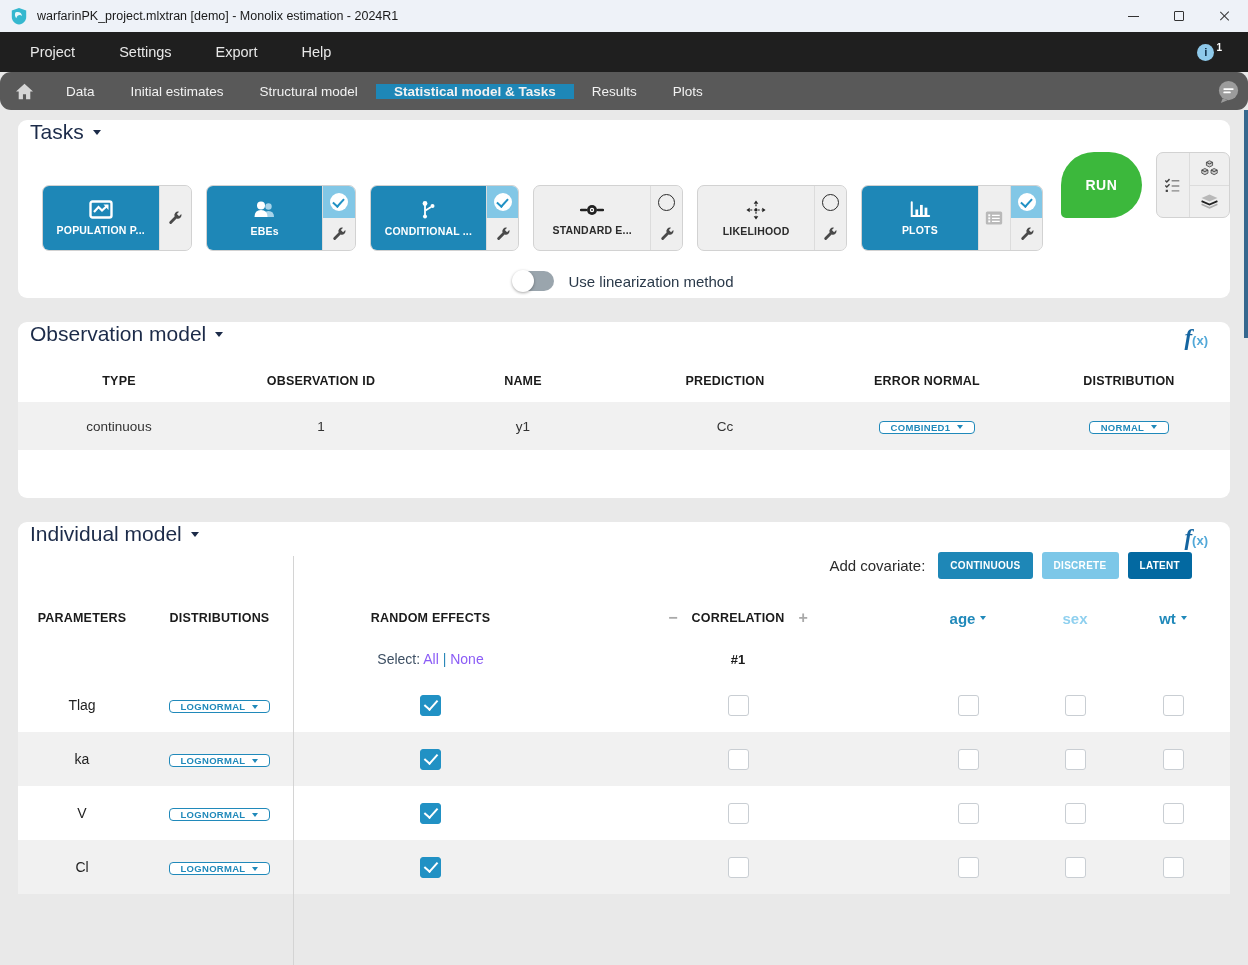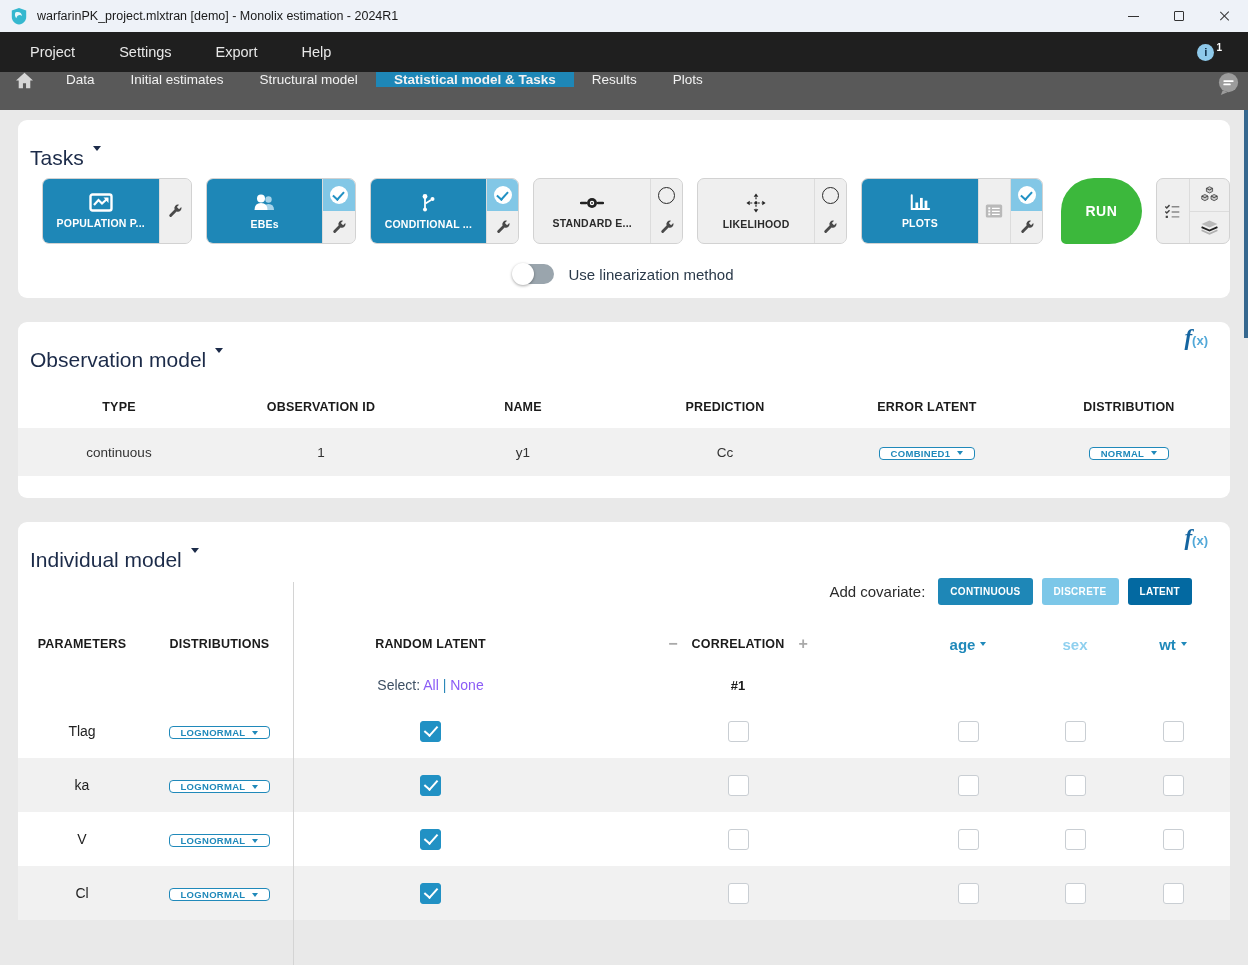--- a/index.html
+++ b/index.html
@@ -20,41 +20,41 @@
 
   
   .menubar { height:40px; background:#1f1f1f; display:flex; align-items:center; padding-left:8px; flex:0 0 auto; }
   .menu-item { color:#e8e8e8; font-size:14.5px; padding:0 22px; line-height:40px; cursor:default; }
   .menubar .spacer { flex:1; }
   .info-wrap { margin-right:26px; display:flex; align-items:flex-start; }
   .info-circle { width:17px; height:17px; border-radius:50%; background:#8ec9ea; color:#10304a; font-weight:bold; font-size:11.5px; display:flex; align-items:center; justify-content:center; }
   .info-count { color:#fff; font-size:10px; font-weight:bold; margin:-2px 0 0 2px; }
 
   
-  .tabbar { height:38px; background:#595959; display:flex; align-items:flex-start; flex:0 0 auto; }
+  .tabbar { height:38px; background:#595959; display:flex; align-items:center; flex:0 0 auto;border-radius:11px; }
   .tab-home { width:48px; display:flex; align-items:center; justify-content:center; }
   .tab { color:#f2f2f2; font-size:13.5px; padding:0 18px; display:flex; align-items:center; }
   .tab.active { background:#1e87b7; font-weight:bold; }
   .tabbar .spacer { flex:1; }
   .comment-btn { width:40px; display:flex; align-items:center; justify-content:center; }
 
   
   .content { flex:1; padding:10px 18px 0 18px; overflow:hidden; }
   .panel { background:#fff; border-radius:9px; position:relative; }
-  .section-title { font-size:21px; color:#1c2b49; padding:26px 0 0 12px; display:flex; align-items:flex-start; gap:9px; }
+  .section-title { font-size:21px; color:#1c2b49; padding:0 0 0 12px; display:flex; align-items:center; gap:9px; }
   .caret { width:0; height:0; border-left:4.5px solid transparent; border-right:4.5px solid transparent; border-top:5.5px solid currentColor; display:inline-block; }
   .caret.sm { border-left-width:3.5px; border-right-width:3.5px; border-top-width:4.5px; }
   .fx { position:absolute; top:4px; right:22px; line-height:1; }
   .fx .f { font-family:"Liberation Serif","DejaVu Serif",serif; font-style:italic; font-weight:bold; font-size:23px; color:#1565a0; }
   .fx .x { font-weight:bold; font-size:13px; color:#52a8d8; }
 
   
   .panel.tasks { height:178px; }
   .task-row { display:flex; gap:14px; margin:8px 0 0 24px; align-items:flex-start; }
-  .task-card { display:flex; border:1px solid #d2d2d2; border-radius:7px; overflow:hidden; height:66px; background:#efefef; }
+  .task-card { display:flex; border:1px solid #d2d2d2; border-radius:7px; overflow:hidden; height:66px; background:#efefef;margin-top:33px; }
   .task-main { width:118px; display:flex; flex-direction:column; align-items:center; justify-content:center; gap:5px; }
   .task-main.selected { background:#1e87b7; }
   .task-main.selected .task-label { color:#fff; }
   .task-main.plain .task-label { color:#2b2b2b; }
   .task-label { font-size:10.5px; font-weight:bold; letter-spacing:.2px; }
   .task-strip { width:33px; display:flex; flex-direction:column; border-left:1px solid #dcdcdc; background:#efefef; }
   .strip-cell { flex:1; display:flex; align-items:center; justify-content:center; }
   .strip-check.on { background:#82c7e6; }
   .check-circle { width:18px; height:18px; border-radius:50%; background:#fff; display:flex; align-items:center; justify-content:center; }
   .check-circle::after { content:""; width:5px; height:9px; border-right:2.2px solid #2191c4; border-bottom:2.2px solid #2191c4; transform:rotate(42deg); margin-top:-2px; }
@@ -380,21 +380,21 @@
       </div>
       <div class="fx">
         <span class="f">f</span><span class="x">(x)</span>
       </div>
       <div class="obs-table">
         <div class="obs-hrow">
           <div>TYPE</div>
           <div>OBSERVATION ID</div>
           <div>NAME</div>
           <div>PREDICTION</div>
-          <div>ERROR LATENT</div>
+          <div>ERROR NORMAL</div>
           <div>DISTRIBUTION</div>
         </div>
         <div class="obs-drow">
           <div>continuous</div>
           <div>1</div>
           <div>y1</div>
           <div>Cc</div>
           <div>
             <button class="dd-btn">
               <span>COMBINED1</span>
@@ -425,21 +425,21 @@
         <button class="cov-btn continuous">CONTINUOUS</button>
         <button class="cov-btn discrete">DISCRETE</button>
         <button class="cov-btn latent">LATENT</button>
       </div>
 
       <div class="ind-table">
 
         <div class="ind-row ind-head">
           <div class="c-par hdr">PARAMETERS</div>
           <div class="c-dist hdr">DISTRIBUTIONS</div>
-          <div class="c-re hdr">RANDOM LATENT</div>
+          <div class="c-re hdr">RANDOM EFFECTS</div>
           <div class="c-corr">
             <div class="corr-hdr">
               <span class="pm">−</span>
               <span class="hdr">CORRELATION</span>
               <span class="pm">+</span>
             </div>
           </div>
           <div class="c-age">
             <div class="cov-hdr">
               <span>age</span>

